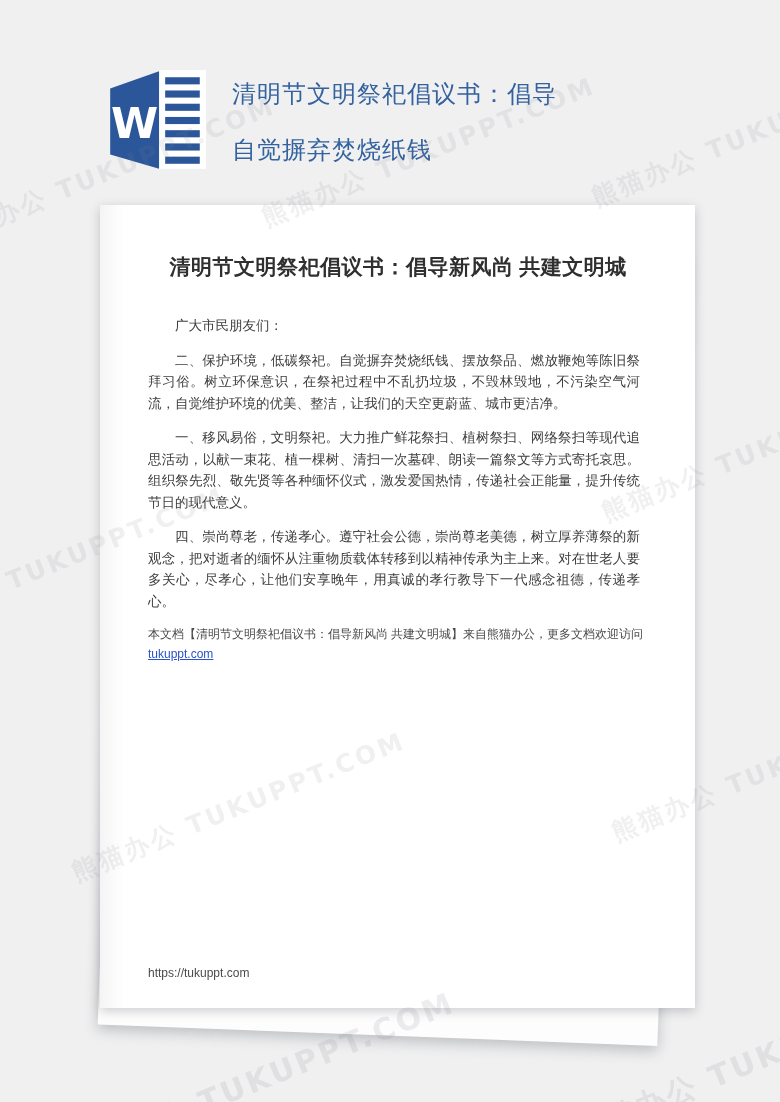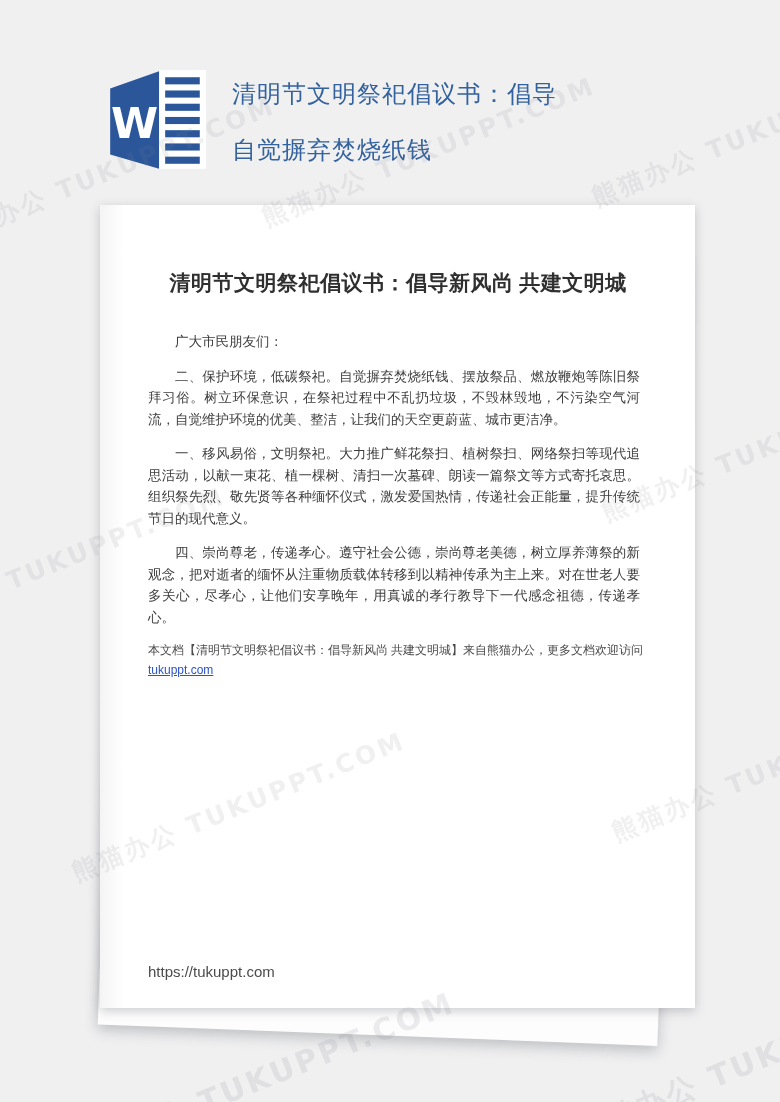--- a/index.html
+++ b/index.html
@@ -36,21 +36,21 @@
   }
   .doc-page::before{ 
     content:"";position:absolute;left:0;top:0;bottom:0;width:24px;
     background:linear-gradient(90deg,rgba(0,0,0,.045),rgba(0,0,0,0));
     pointer-events:none;
   }
 
   
   .doc-inner{
     position:absolute;inset:0;
-    padding:64px 47px 0 48px;
+    padding:48px 47px 0 48px;
     box-sizing:border-box;
     font-family:"Liberation Serif","DejaVu Serif",serif;
     color:#3d3d3d;
   }
   .doc-heading{
     text-align:center;
     font-size:21px;font-weight:600;color:#2f2f2f;
     letter-spacing:.5px;
     margin:0 0 34px 0;
   }
@@ -65,21 +65,21 @@
     text-align:justify;
   }
   .source-link{
     display:inline-block;
     font-size:12px;line-height:19px;
     color:#2b53c8;text-decoration:underline;
     font-family:"Liberation Sans","DejaVu Sans",sans-serif;
   }
   .footer-url{
     position:absolute;left:48px;bottom:28px;
-    font-size:15px;color:#4b4b4b;
+    font-size:12px;color:#4b4b4b;
     font-family:"Liberation Sans","DejaVu Sans",sans-serif;
     text-align:right;
   }
 
   
   .wm-layer{position:absolute;inset:0;pointer-events:none;z-index:40;}
   .wm{
     position:absolute;
     white-space:nowrap;
     font-family:"DejaVu Sans",sans-serif;

